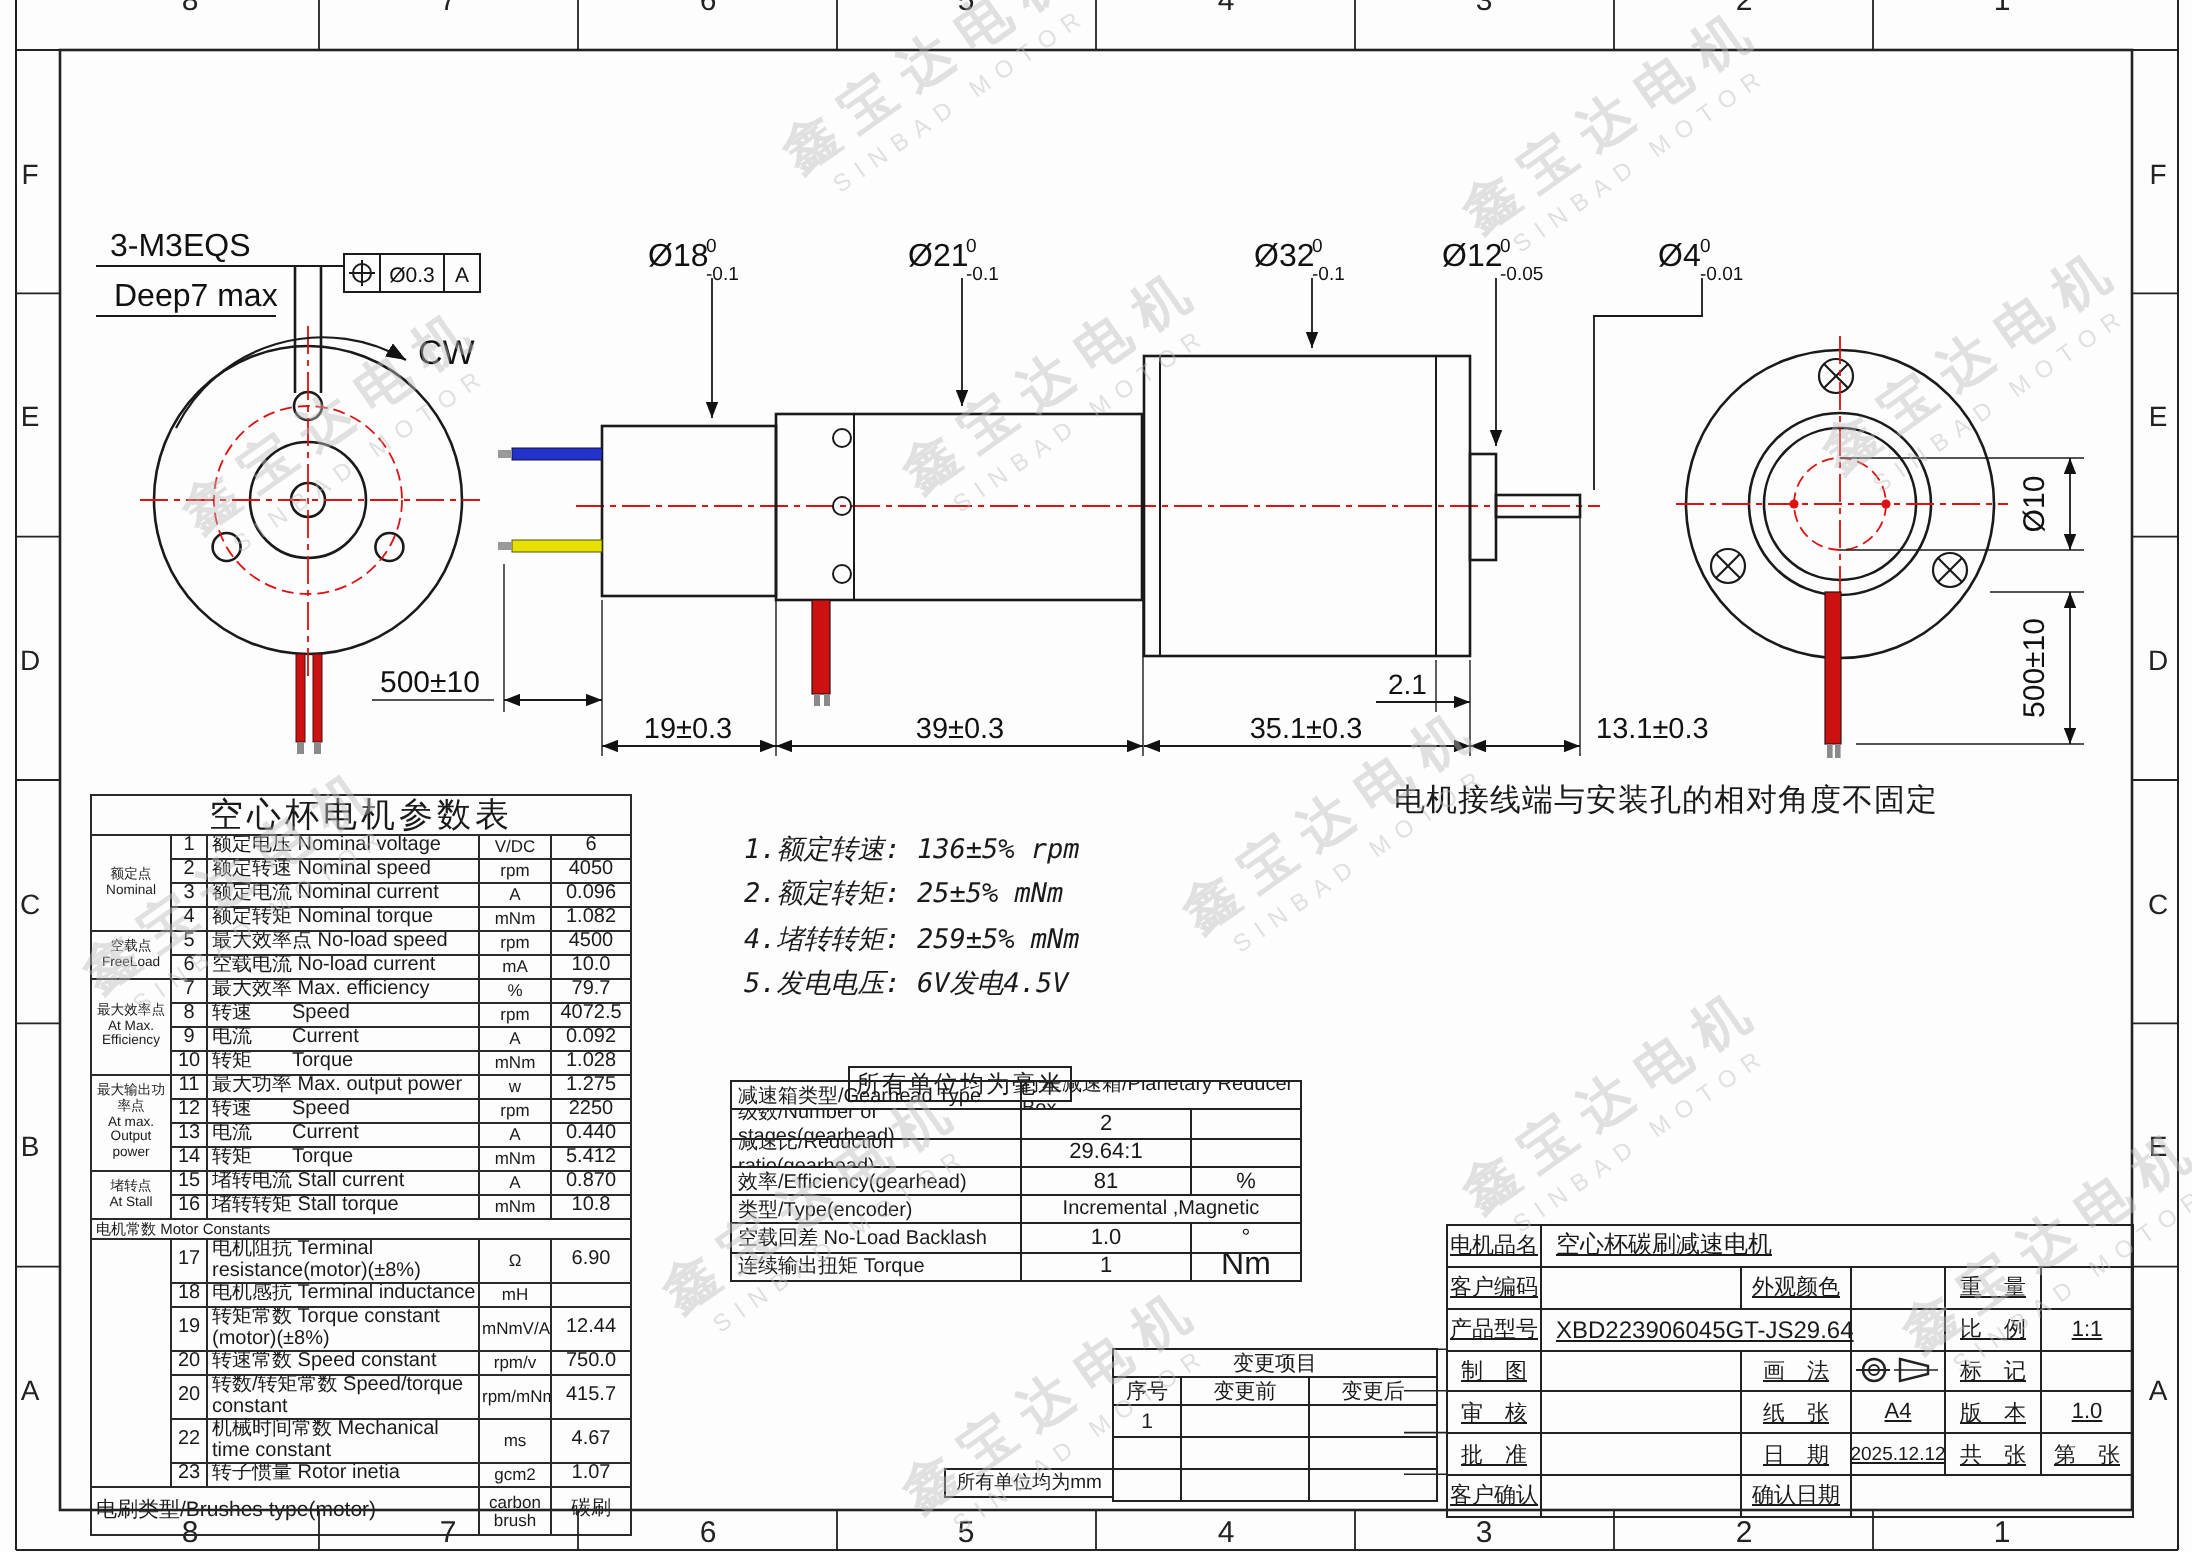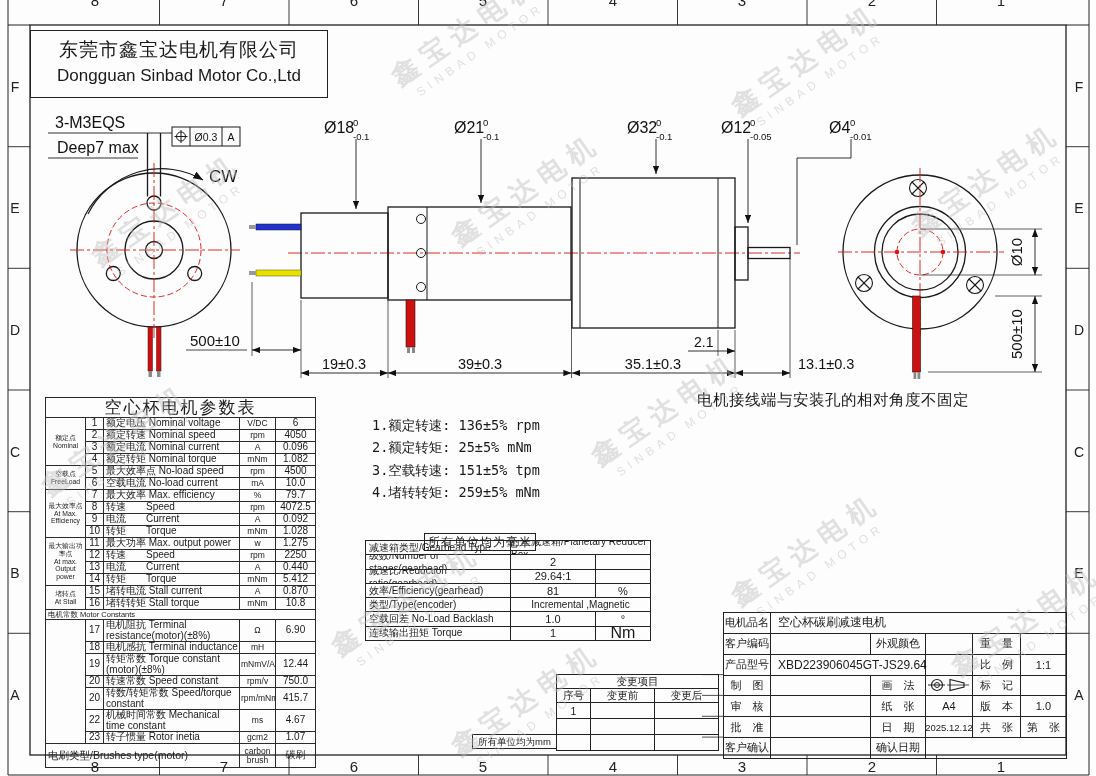--- a/index.html
+++ b/index.html
@@ -26,21 +26,21 @@
   #mtable tr.brs{height:24px;}
   #mtable .ttl{font-size:17px;letter-spacing:2px;border:1px solid #2a2a2a;}
   #mtable .grp{font-size:6.8px;line-height:1.15;padding:0;}
   #mtable .mname{text-align:left;padding-left:2px;white-space:nowrap;}
   #mtable .un{font-size:8.5px;}
   #mtable .chead{font-size:7.5px;text-align:left;padding-left:2px;}
   #mtable .wrap{white-space:normal;margin-left:28px;}
   
   #rnotes{position:absolute;left:372px;top:414px;width:280px;font-family:"DejaVu Sans Mono",monospace;}
   #rnotes .rt{font-size:14px;}
-  #rnotes .ri{font-size:13.5px;line-height:22.4px;}
+  #rnotes .ri{font-size:13.5px;line-height:22.4px;font-style:italic;}
   
   #gunits{position:absolute;left:424px;top:533px;width:110px;height:16px;border:1px solid #222;
           font-size:12px;text-align:center;line-height:16px;letter-spacing:1px;}
   #gtable{position:absolute;left:365px;top:540px;width:285px;border-left:1.2px solid #222;border-top:1.2px solid #222;
           display:grid;grid-template-columns:145px 85px 55px;grid-auto-rows:14.3px;}
   #gtable .gc{border-right:1px solid #222;border-bottom:1px solid #222;font-size:10px;
               display:flex;align-items:center;overflow:hidden;}
   #gtable .gl{padding-left:3px;}
   #gtable .gv{justify-content:center;font-size:11px;}
   #gtable .gu{justify-content:center;font-size:11px;}
@@ -52,21 +52,21 @@
           display:grid;grid-template-columns:34px 64px 64px;}
   #ctable .cc{border-right:1px solid #222;border-bottom:1px solid #222;font-size:10.5px;
               display:flex;align-items:center;justify-content:center;overflow:hidden;}
   #ctable .ch{height:13px;}
   #ctable .cr{height:15px;}
   #ctable .sp3{grid-column:span 3;height:13px;}
   #cunits{position:absolute;left:472px;top:734px;width:83px;height:13px;border:1px solid #222;
           font-size:9.5px;text-align:center;line-height:13px;}
   
   #tblock{position:absolute;left:723px;top:612px;width:343px;height:146px;border-left:1.2px solid #222;border-top:1.2px solid #222;
-          display:grid;grid-template-columns:47px 100px 55px 47px 48px 46px;grid-auto-rows:20.85px;}
+          display:grid;grid-template-columns:47px 100px 55px 47px 48px 46px;grid-auto-rows:20.85px;text-decoration:underline;}
   #tblock .tc{border-right:1px solid #222;border-bottom:1px solid #222;font-size:11px;
               display:flex;align-items:center;justify-content:center;overflow:visible;white-space:nowrap;}
   #tblock .lv{justify-content:flex-start;padding-left:7px;}
   #tblock .s5{grid-column:span 5;}
   #tblock .s2{grid-column:span 2;}
   #tblock .s3{grid-column:span 3;}
   #tblock .sm{font-size:9.5px;}
   #tblock .md{font-size:12px;}
   
   .wm{position:absolute;width:220px;text-align:center;transform:rotate(-35deg);
@@ -389,24 +389,20 @@
   <div class="rowletter" style="left:4px;top:444px;">C</div>
   <div class="rowletter" style="left:4px;top:565px;">B</div>
   <div class="rowletter" style="left:4px;top:687px;">A</div>
   <div class="rowletter" style="left:1068px;top:79px;">F</div>
   <div class="rowletter" style="left:1068px;top:200px;">E</div>
   <div class="rowletter" style="left:1068px;top:322px;">D</div>
   <div class="rowletter" style="left:1068px;top:444px;">C</div>
   <div class="rowletter" style="left:1068px;top:565px;">E</div>
   <div class="rowletter" style="left:1068px;top:687px;">A</div>
 
-  <div id="company">
-    <div class="cn">东莞市鑫宝达电机有限公司</div>
-    <div class="en">Dongguan Sinbad Motor Co.,Ltd</div>
-  </div>
 
   <table id="mtable">
     <colgroup>
         <col style="width:40px">
         <col style="width:18px">
         <col style="width:136px">
         <col style="width:36px">
         <col style="width:40px">
       </colgroup>
     <tbody>
@@ -579,22 +575,22 @@
           <td class="mname" colspan="3" style="font-size:10.5px">电刷类型/Brushes type(motor)</td>
         <td class="un wrap">carbon brush</td>
         <td>碳刷</td>
         </tr>
   </tbody>
     </table>
 
   <div id="rnotes">
     <div class="ri">1.额定转速: 136±5% rpm</div>
     <div class="ri">2.额定转矩: 25±5% mNm</div>
-    <div class="ri">3.空载转速: 151±5% tpm</div>
     <div class="ri">4.堵转转矩: 259±5% mNm</div>
+    <div class="ri">5.发电电压: 6V发电4.5V</div>
   </div>
 
   <div id="gunits">所有单位均为毫米</div>
   <div id="gtable">
     <div class="gc gl">减速箱类型/Gearhead Type</div>
       <div class="gc sp2">行星减速箱/Planetary Reducer Box</div>
     <div class="gc gl">级数/Number of stages(gearhead)</div>
       <div class="gc gv">2</div>
       <div class="gc gu"></div>
     <div class="gc gl">减速比/Reduction ratio(gearhead)</div>

